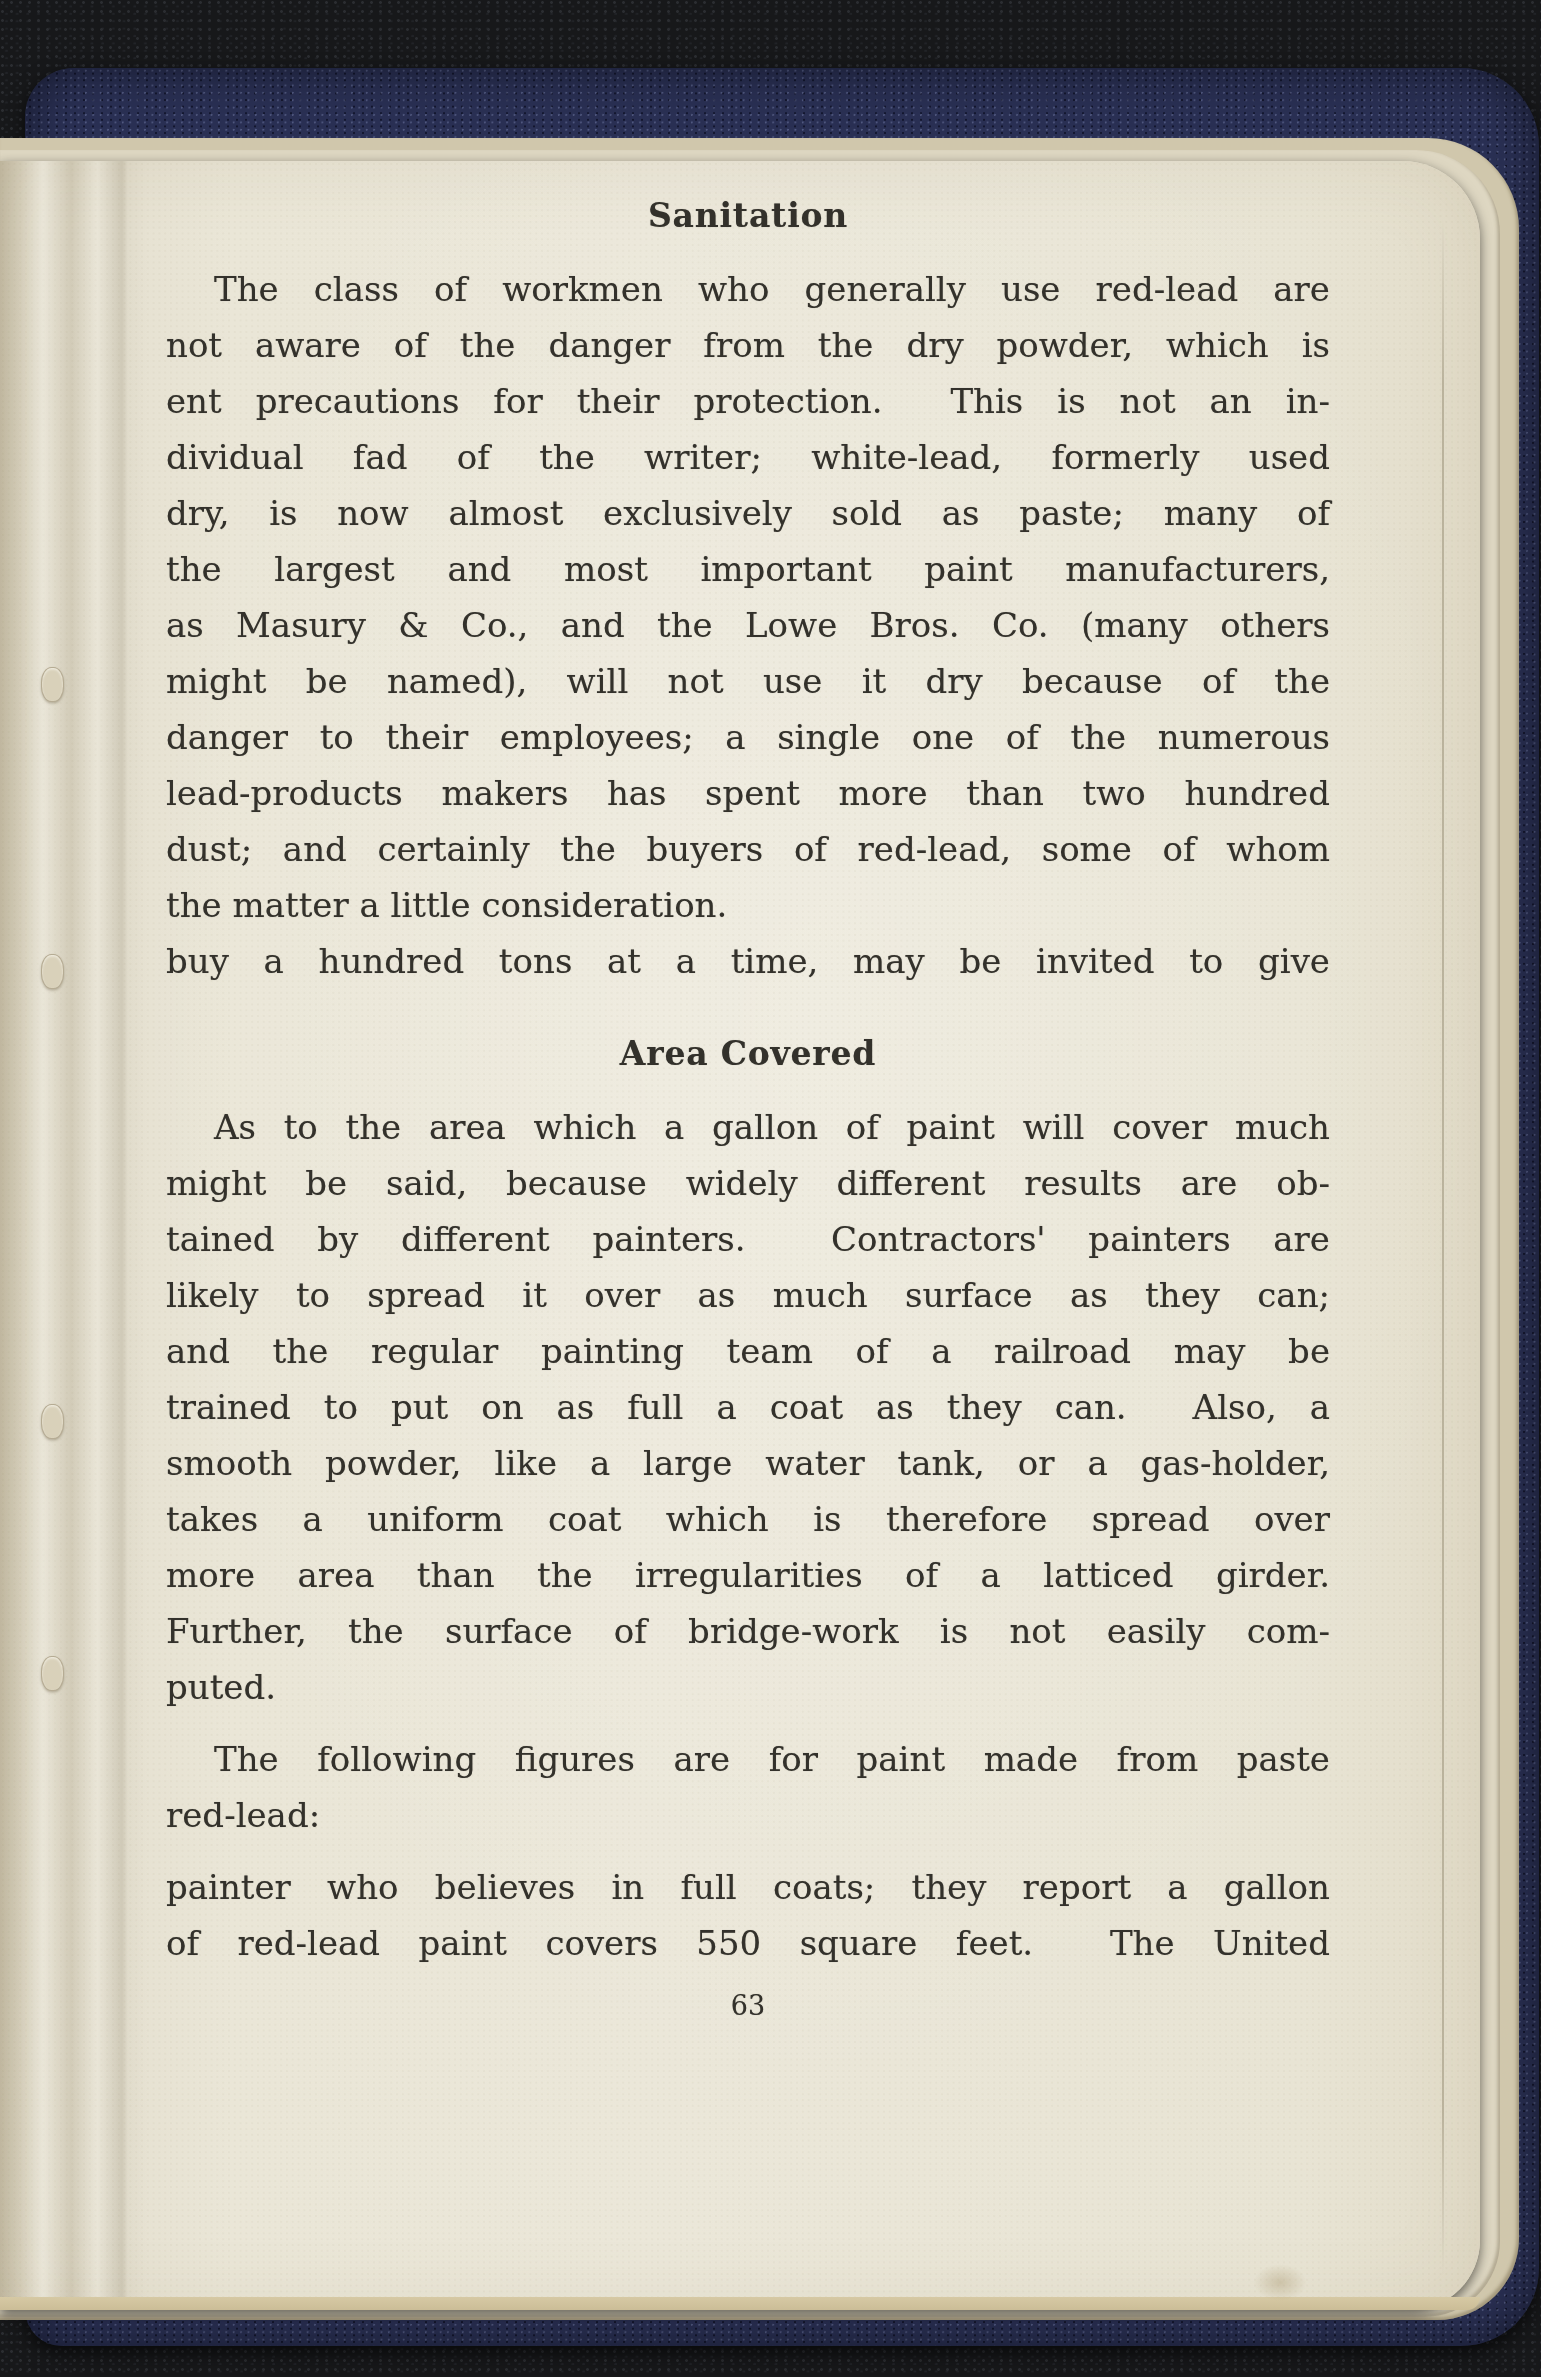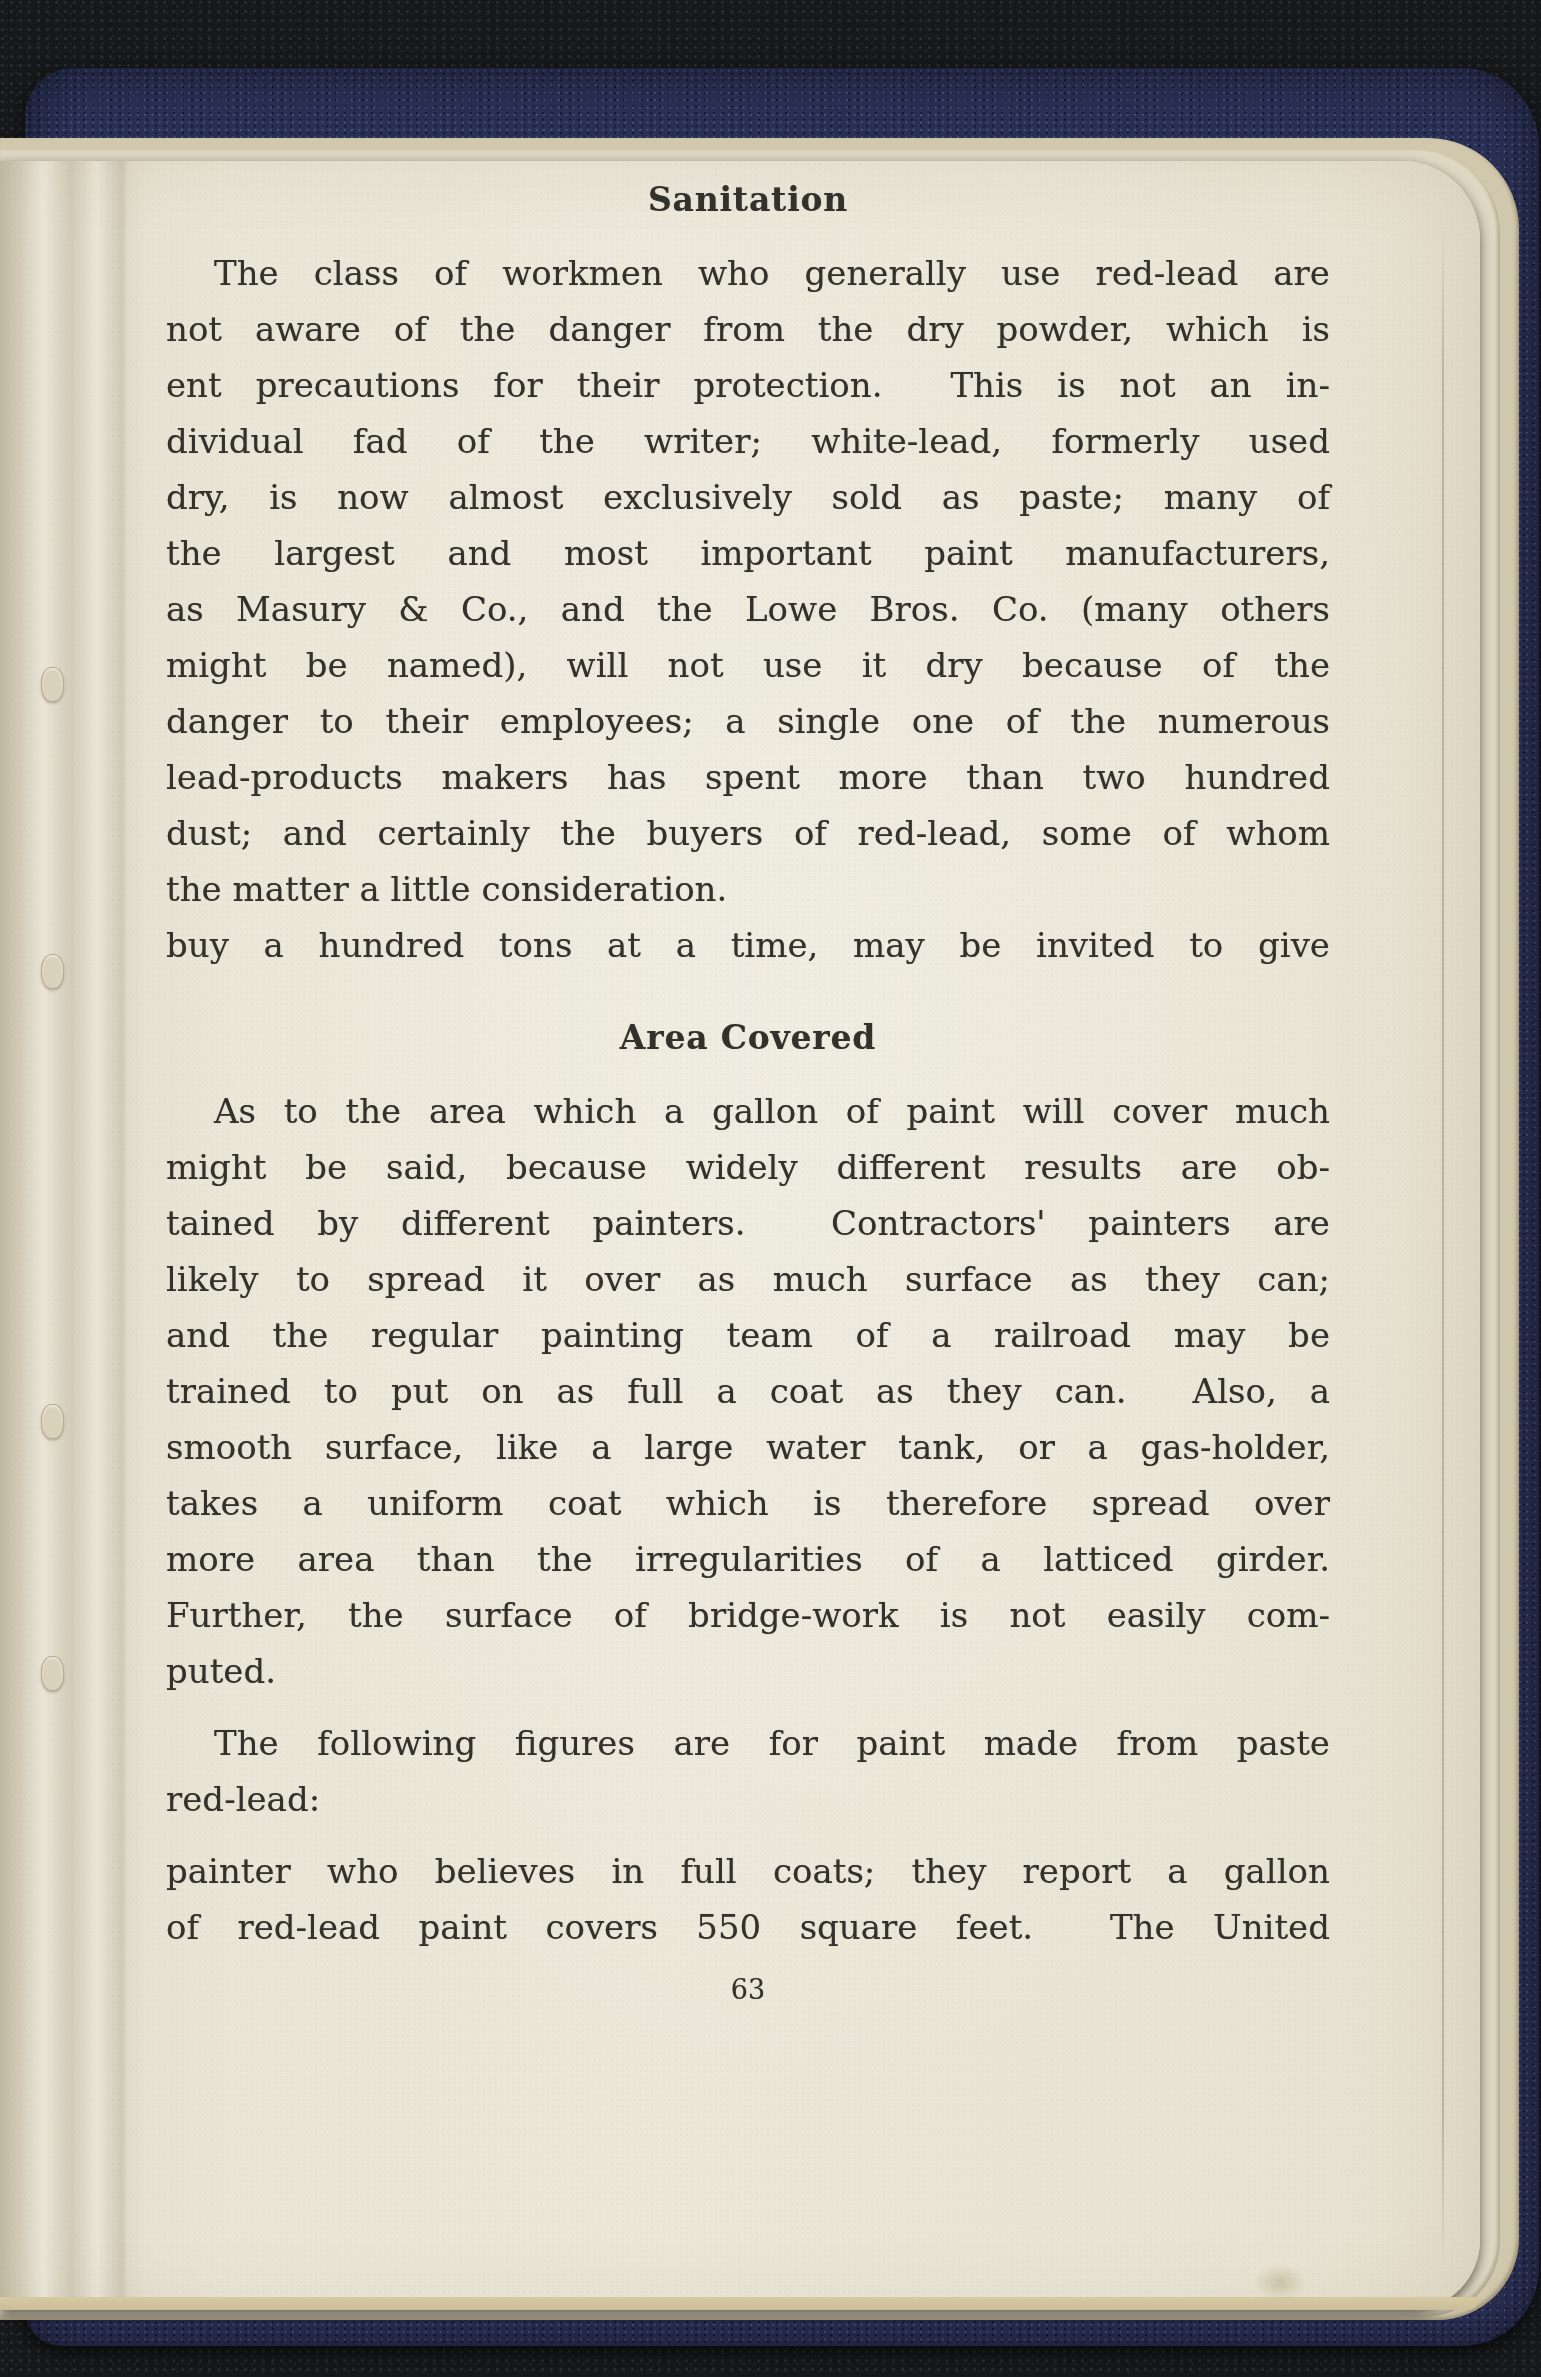--- a/index.html
+++ b/index.html
@@ -124,21 +124,21 @@
     position: absolute;
     left: 1243px; top: 2096px;
     width: 74px; height: 51px;
     background: radial-gradient(closest-side, rgba(148,126,78,.30), rgba(148,126,78,0) 72%);
     border-radius: 50%;
     pointer-events: none;
   }
   
   .content {
     position: absolute;
-    left: 150px; top: 0;
+    left: 150px; top: 16px;
     width: 1196px;
     padding-top: 16px;
     color: var(--ink, #33312b);
     font-size: 34px;
     line-height: 56px;
     text-shadow: 0 0 0.8px rgba(51,49,43,.4);
   }
   .heading {
     font-weight: bold;
     font-size: 33px;
@@ -202,21 +202,21 @@
             <div class="line">buy a hundred tons at a time, may be invited to give</div>
           </div>
           <div class="heading">Area Covered</div>
           <div class="para">
             <div class="line first">As to the area which a gallon of paint will cover much</div>
             <div class="line">might be said, because widely different results are ob-</div>
             <div class="line">tained by different painters.&nbsp; Contractors' painters are</div>
             <div class="line">likely to spread it over as much surface as they can;</div>
             <div class="line">and the regular painting team of a railroad may be</div>
             <div class="line">trained to put on as full a coat as they can.&nbsp; Also, a</div>
-            <div class="line">smooth surface, like a large water tank, or a gas-holder,</div>
+            <div class="line">smooth powder, like a large water tank, or a gas-holder,</div>
             <div class="line">takes a uniform coat which is therefore spread over</div>
             <div class="line">more area than the irregularities of a latticed girder.</div>
             <div class="line">Further, the surface of bridge-work is not easily com-</div>
             <div class="line last">puted.</div>
           </div>
           <div class="para">
             <div class="line first">The following figures are for paint made from paste</div>
             <div class="line last">red-lead:</div>
           </div>
           <div class="para continues">

